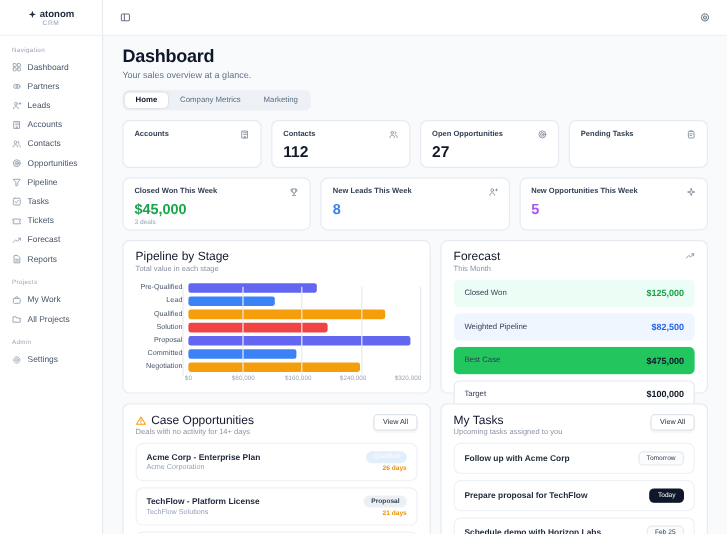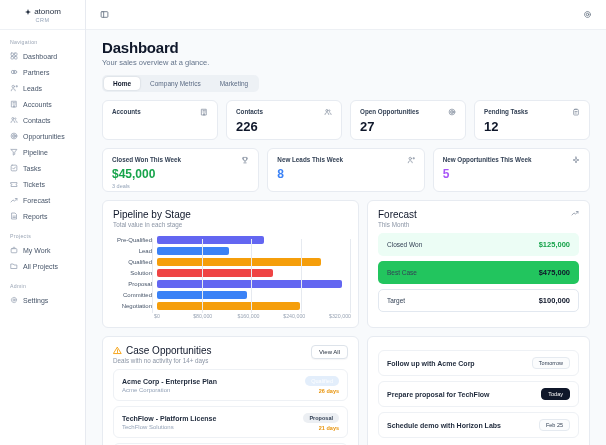--- a/index.html
+++ b/index.html
@@ -7,21 +7,21 @@
   body { font-family:"Liberation Sans", sans-serif; background:#f8fafc; color:#0f172a; display:flex; }
 
   
   .ico { display:inline-flex; width:8px; height:8px; color:#8b95a5; flex:0 0 auto; }
   .ico svg { width:100%; height:100%; stroke:currentColor; fill:none; stroke-width:1.6; stroke-linecap:round; stroke-linejoin:round; }
 
   
   .sidebar { width:86px; background:#ffffff; border-right:1px solid #e7eaf0; height:100%; flex:0 0 auto; }
   .brand { padding:7px 4px 6px; text-align:center; border-bottom:1px solid #eef1f5; }
   .brand-row { display:flex; align-items:center; justify-content:center; gap:2px; }
-  .brand-name { font-size:8px; font-weight:400; color:#1e293b; }
+  .brand-name { font-size:8px; font-weight:700; color:#1e293b; }
   .brand-sub { font-size:5.5px; color:#94a3b8; margin-top:1px; letter-spacing:.5px; }
   .side-section-label { font-size:5.2px; color:#9aa5b5; padding:9px 10px 3px; letter-spacing:.3px; }
   .side-item { display:flex; align-items:center; gap:5px; padding:4px 10px; font-size:7px; color:#475569; cursor:pointer; }
   .side-item .ico { color:#9aa5b5; }
 
   
   .main { flex:1; display:flex; flex-direction:column; min-width:0; }
   .topbar { height:30px; background:#ffffff; border-bottom:1px solid #edf0f4; display:flex; align-items:center; justify-content:space-between; padding:0 14px; flex:0 0 auto; }
   .topbar .ico { width:9px; height:9px; color:#6b7787; cursor:pointer; }
   .content { padding:9px 16px 0; flex:1; overflow:hidden; }
@@ -277,21 +277,21 @@
           <div class="stat-top">
             <div class="stat-label">Contacts</div>
             <span class="ico">
               <svg viewBox="0 0 16 16">
                 <circle cx="5.8" cy="5.2" r="2.2"></circle>
                 <path d="M2 13c0-2.3 1.7-3.7 3.8-3.7S9.6 10.7 9.6 13"></path>
                 <path d="M10.5 3.3a2.2 2.2 0 010 4.1M11.5 9.5c1.7.4 2.7 1.7 2.7 3.5"></path>
               </svg>
             </span>
           </div>
-          <div class="stat-value">226</div>
+          <div class="stat-value">112</div>
         </div>
         <div class="card stat-card">
           <div class="stat-top">
             <div class="stat-label">Open Opportunities</div>
             <span class="ico">
               <svg viewBox="0 0 16 16">
                 <circle cx="8" cy="8" r="5.8"></circle>
                 <circle cx="8" cy="8" r="3"></circle>
                 <circle cx="8" cy="8" r=".6" fill="currentColor"></circle>
               </svg>
@@ -302,21 +302,20 @@
         <div class="card stat-card">
           <div class="stat-top">
             <div class="stat-label">Pending Tasks</div>
             <span class="ico">
               <svg viewBox="0 0 16 16">
                 <rect x="3.3" y="3" width="9.4" height="11" rx="1.5"></rect>
                 <path d="M6 2.2h4M6 7h4M6 10h2.6"></path>
               </svg>
             </span>
           </div>
-          <div class="stat-value">12</div>
         </div>
       </div>
 
     <div class="week-grid" id="week-grid">
         <div class="card week-card">
           <div class="stat-top">
             <div class="stat-label">Closed Won This Week</div>
             <span class="ico">
               <svg viewBox="0 0 16 16">
                 <path d="M5 2.8h6V7a3 3 0 01-6 0z"></path>
@@ -432,20 +431,24 @@
               <svg viewBox="0 0 16 16">
                 <path d="M2 12l4-4.2 3 2.6L14 5"></path>
                 <path d="M10.6 5H14v3.4"></path>
               </svg>
             </span>
         </div>
         <div id="forecast-rows">
             <div class="f-row" style="background: rgb(236, 253, 245); border-color: transparent;">
               <span class="f-label">Closed Won</span>
               <span class="f-value" style="color: rgb(22, 163, 74);">$125,000</span>
+            </div>
+            <div class="f-row" style="background: rgb(239, 246, 255); border-color: transparent;">
+              <span class="f-label">Weighted Pipeline</span>
+              <span class="f-value" style="color: rgb(37, 99, 235);">$82,500</span>
             </div>
             <div class="f-row" style="background: #22c55e; border-color: transparent;">
               <span class="f-label">Best Case</span>
               <span class="f-value" style="color: rgb(15, 23, 42);">$475,000</span>
             </div>
             <div class="f-row" style="background: rgb(255, 255, 255); border-color: rgb(226, 232, 240);">
               <span class="f-label">Target</span>
               <span class="f-value" style="color: rgb(15, 23, 42);">$100,000</span>
             </div>
           </div>
@@ -488,20 +491,27 @@
               <div class="li-right">
                 <span class="stage-badge stage-solid">Proposal</span>
                 <span class="days">21 days</span>
               </div>
             </div>
             <div class="li-row"></div>
           </div>
       </div>
 
       <div class="card list-panel">
+        <div class="panel-head">
+          <div>
+            <div class="panel-title">My Tasks</div>
+            <div class="panel-sub">Upcoming tasks assigned to you</div>
+          </div>
+          <button class="view-all">View All</button>
+        </div>
         <div id="task-list">
             <div class="li-row">
               <div class="li-name">Follow up with Acme Corp</div>
               <span class="due-badge due-light">Tomorrow</span>
             </div>
             <div class="li-row">
               <div class="li-name">Prepare proposal for TechFlow</div>
               <span class="due-badge due-dark">Today</span>
             </div>
             <div class="li-row">

